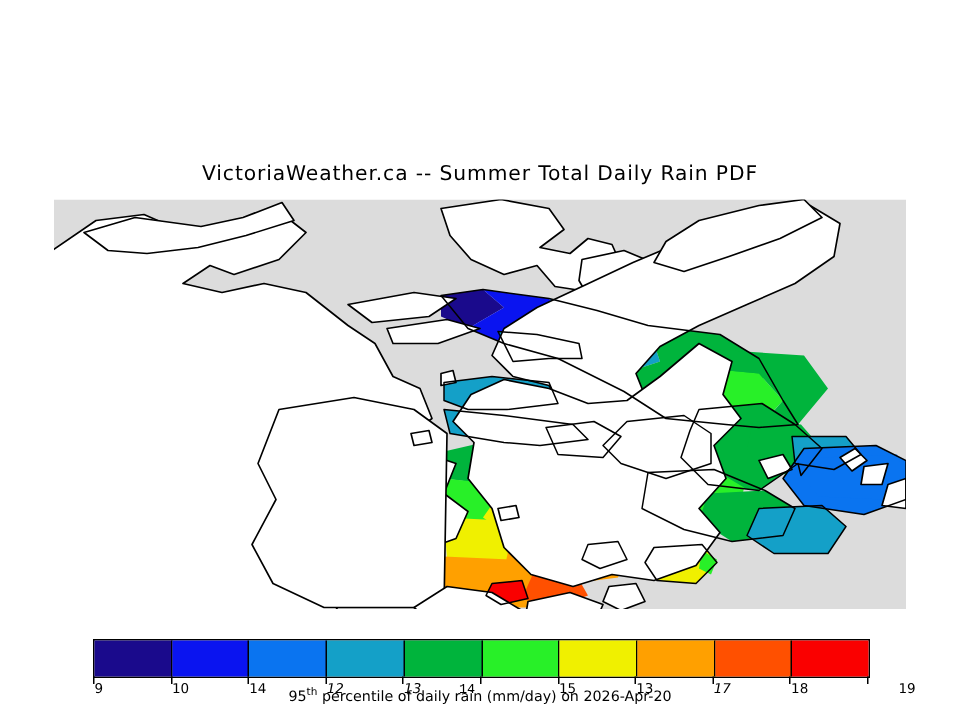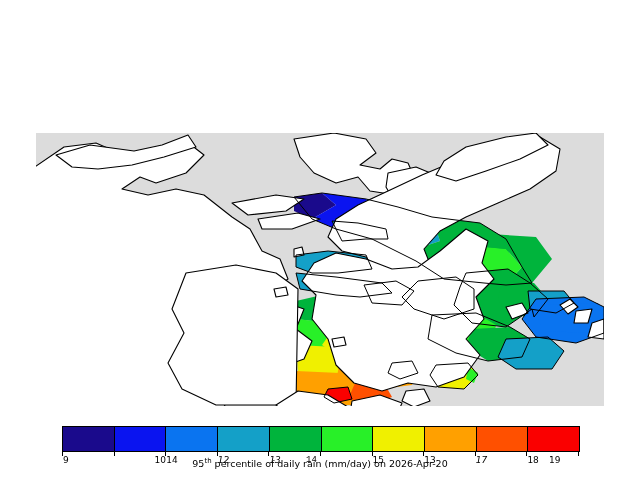--- a/index.html
+++ b/index.html
@@ -105,20 +105,21 @@
   .cb-caption sup {
     font-size: 7px;
     vertical-align: super;
   }
 </style>
 </head>
 <body>
 
 <div id="app">
 
+  <div class="title">VictoriaWeather.ca -- Summer Total Daily Rain PDF</div>
 
   <div id="map-panel">
     <svg id="map-svg" viewBox="0 0 568 273" preserveAspectRatio="none">
       <defs>
         <clipPath id="clip-panel">
           <rect x="0" y="0" width="568" height="273"></rect>
         </clipPath>
       </defs>
 
       <g clip-path="url(#clip-panel)">
@@ -270,38 +271,38 @@
         <div class="seg" style="background: rgb(40, 240, 40);"></div>
         <div class="seg" style="background: rgb(240, 240, 0);"></div>
         <div class="seg" style="background: rgb(255, 160, 0);"></div>
         <div class="seg" style="background: rgb(255, 80, 0);"></div>
         <div class="seg" style="background: rgb(250, 0, 0);"></div>
       </div>
     <div id="ticks">
         <div class="tick" style="left: 0px;"></div>
         <div class="ticklabel" style="left: 1px;">9</div>
         <div class="tick" style="left: 51.6px;"></div>
-        <div class="ticklabel" style="left: 52.6px; margin-left: 40px;">10</div>
+        <div class="ticklabel" style="left: 52.6px;">10</div>
         <div class="tick" style="left: 103.2px;"></div>
         <div class="ticklabel" style="left: 104.2px;">14</div>
         <div class="tick" style="left: 154.8px;"></div>
         <div class="ticklabel" style="left: 155.8px; font-style: italic;">12</div>
         <div class="tick" style="left: 206.4px;"></div>
         <div class="ticklabel" style="left: 207.4px; font-style: italic;">13</div>
         <div class="tick" style="left: 258px;"></div>
         <div class="ticklabel" style="left: 244px; font-family: Liberation Mono, monospace;">14</div>
         <div class="tick" style="left: 309.6px;"></div>
         <div class="ticklabel" style="left: 310.6px;">15</div>
         <div class="tick" style="left: 361.2px;"></div>
         <div class="ticklabel" style="left: 362.2px;">13</div>
         <div class="tick" style="left: 412.8px;"></div>
         <div class="ticklabel" style="left: 413.8px; font-style: italic;">17</div>
         <div class="tick" style="left: 464.4px;"></div>
         <div class="ticklabel" style="left: 465.4px; text-align: center;">18</div>
         <div class="tick" style="left: 516px;"></div>
-        <div class="ticklabel" style="left: 487px;">19</div>
+        <div class="ticklabel" style="left: 537px;">19</div>
       </div>
     <div class="cb-caption">
       <span>95</span><sup>th</sup><span> percentile of daily rain (mm/day) on 2026-Apr-20</span>
     </div>
   </div>
 
 </div>
 
 </body></html>

